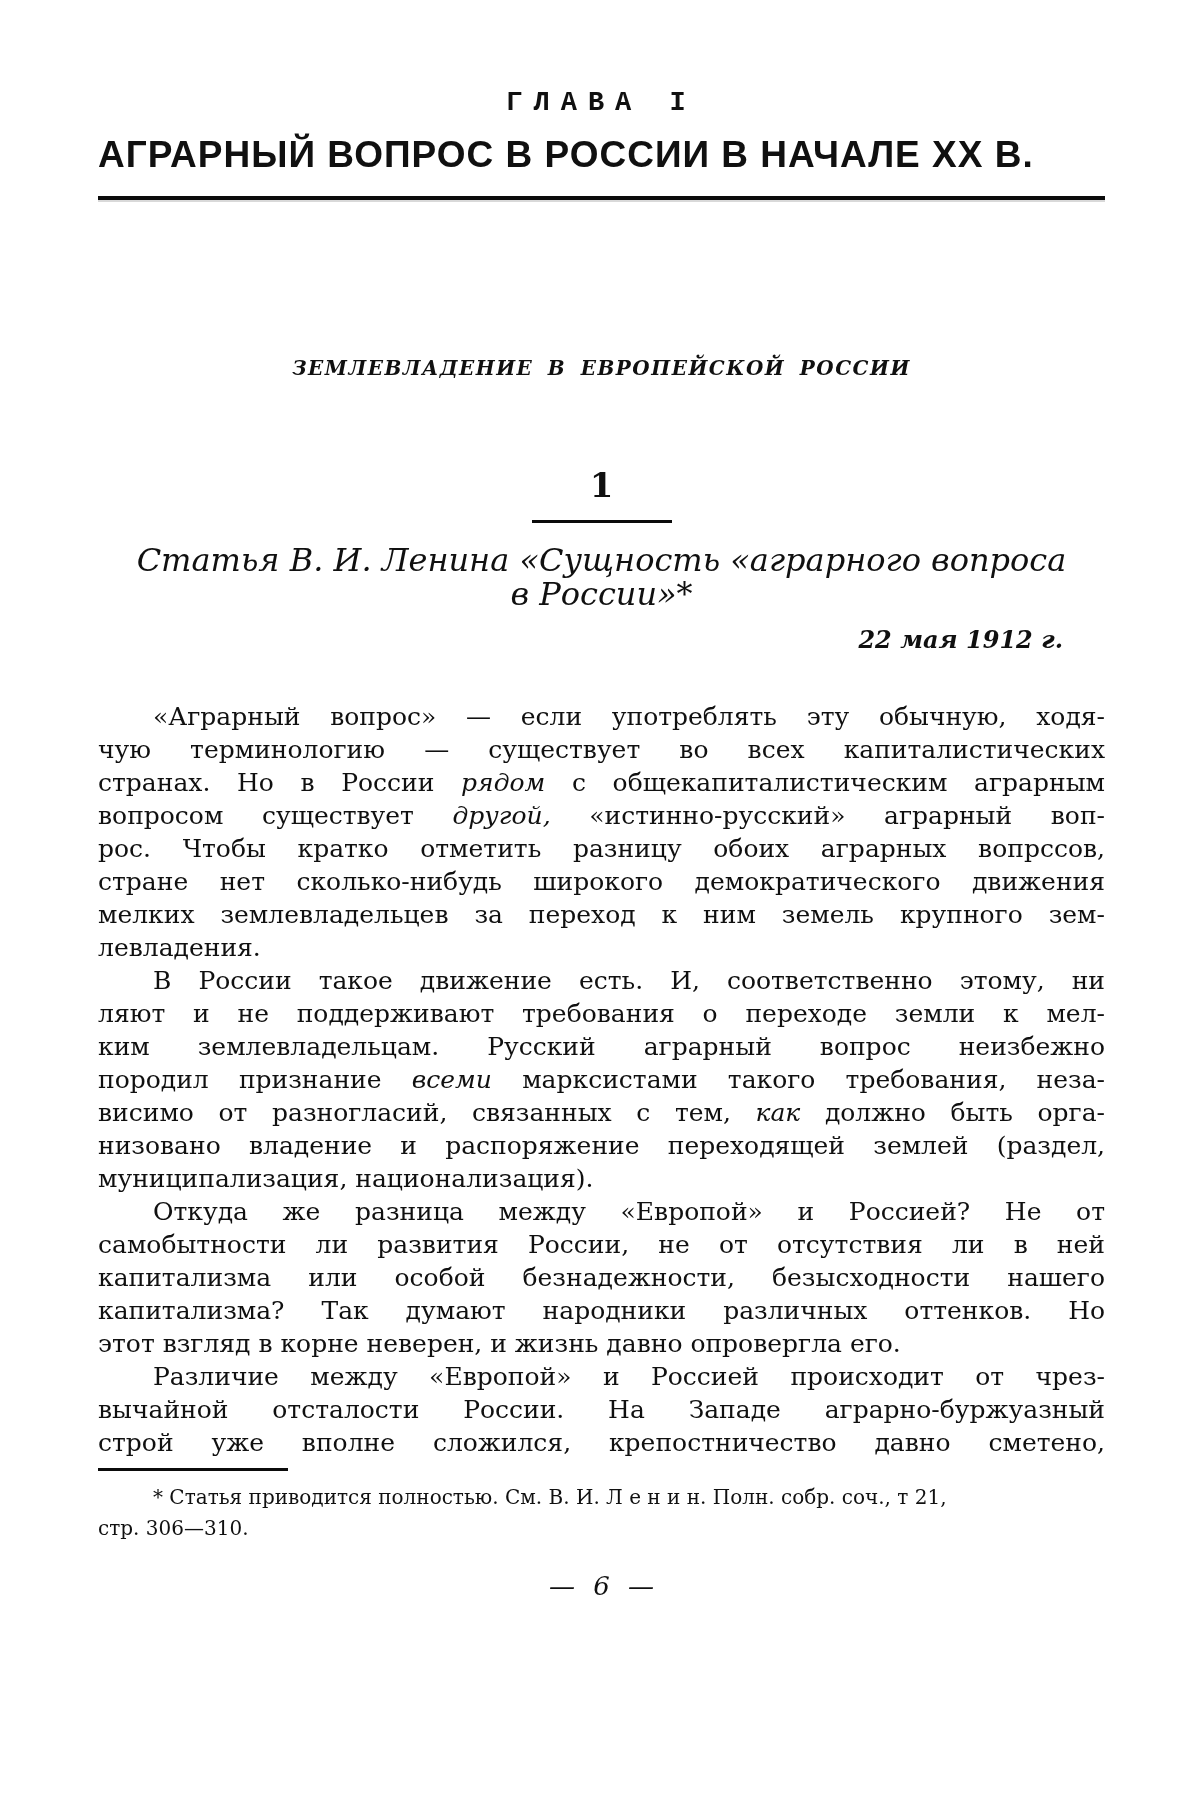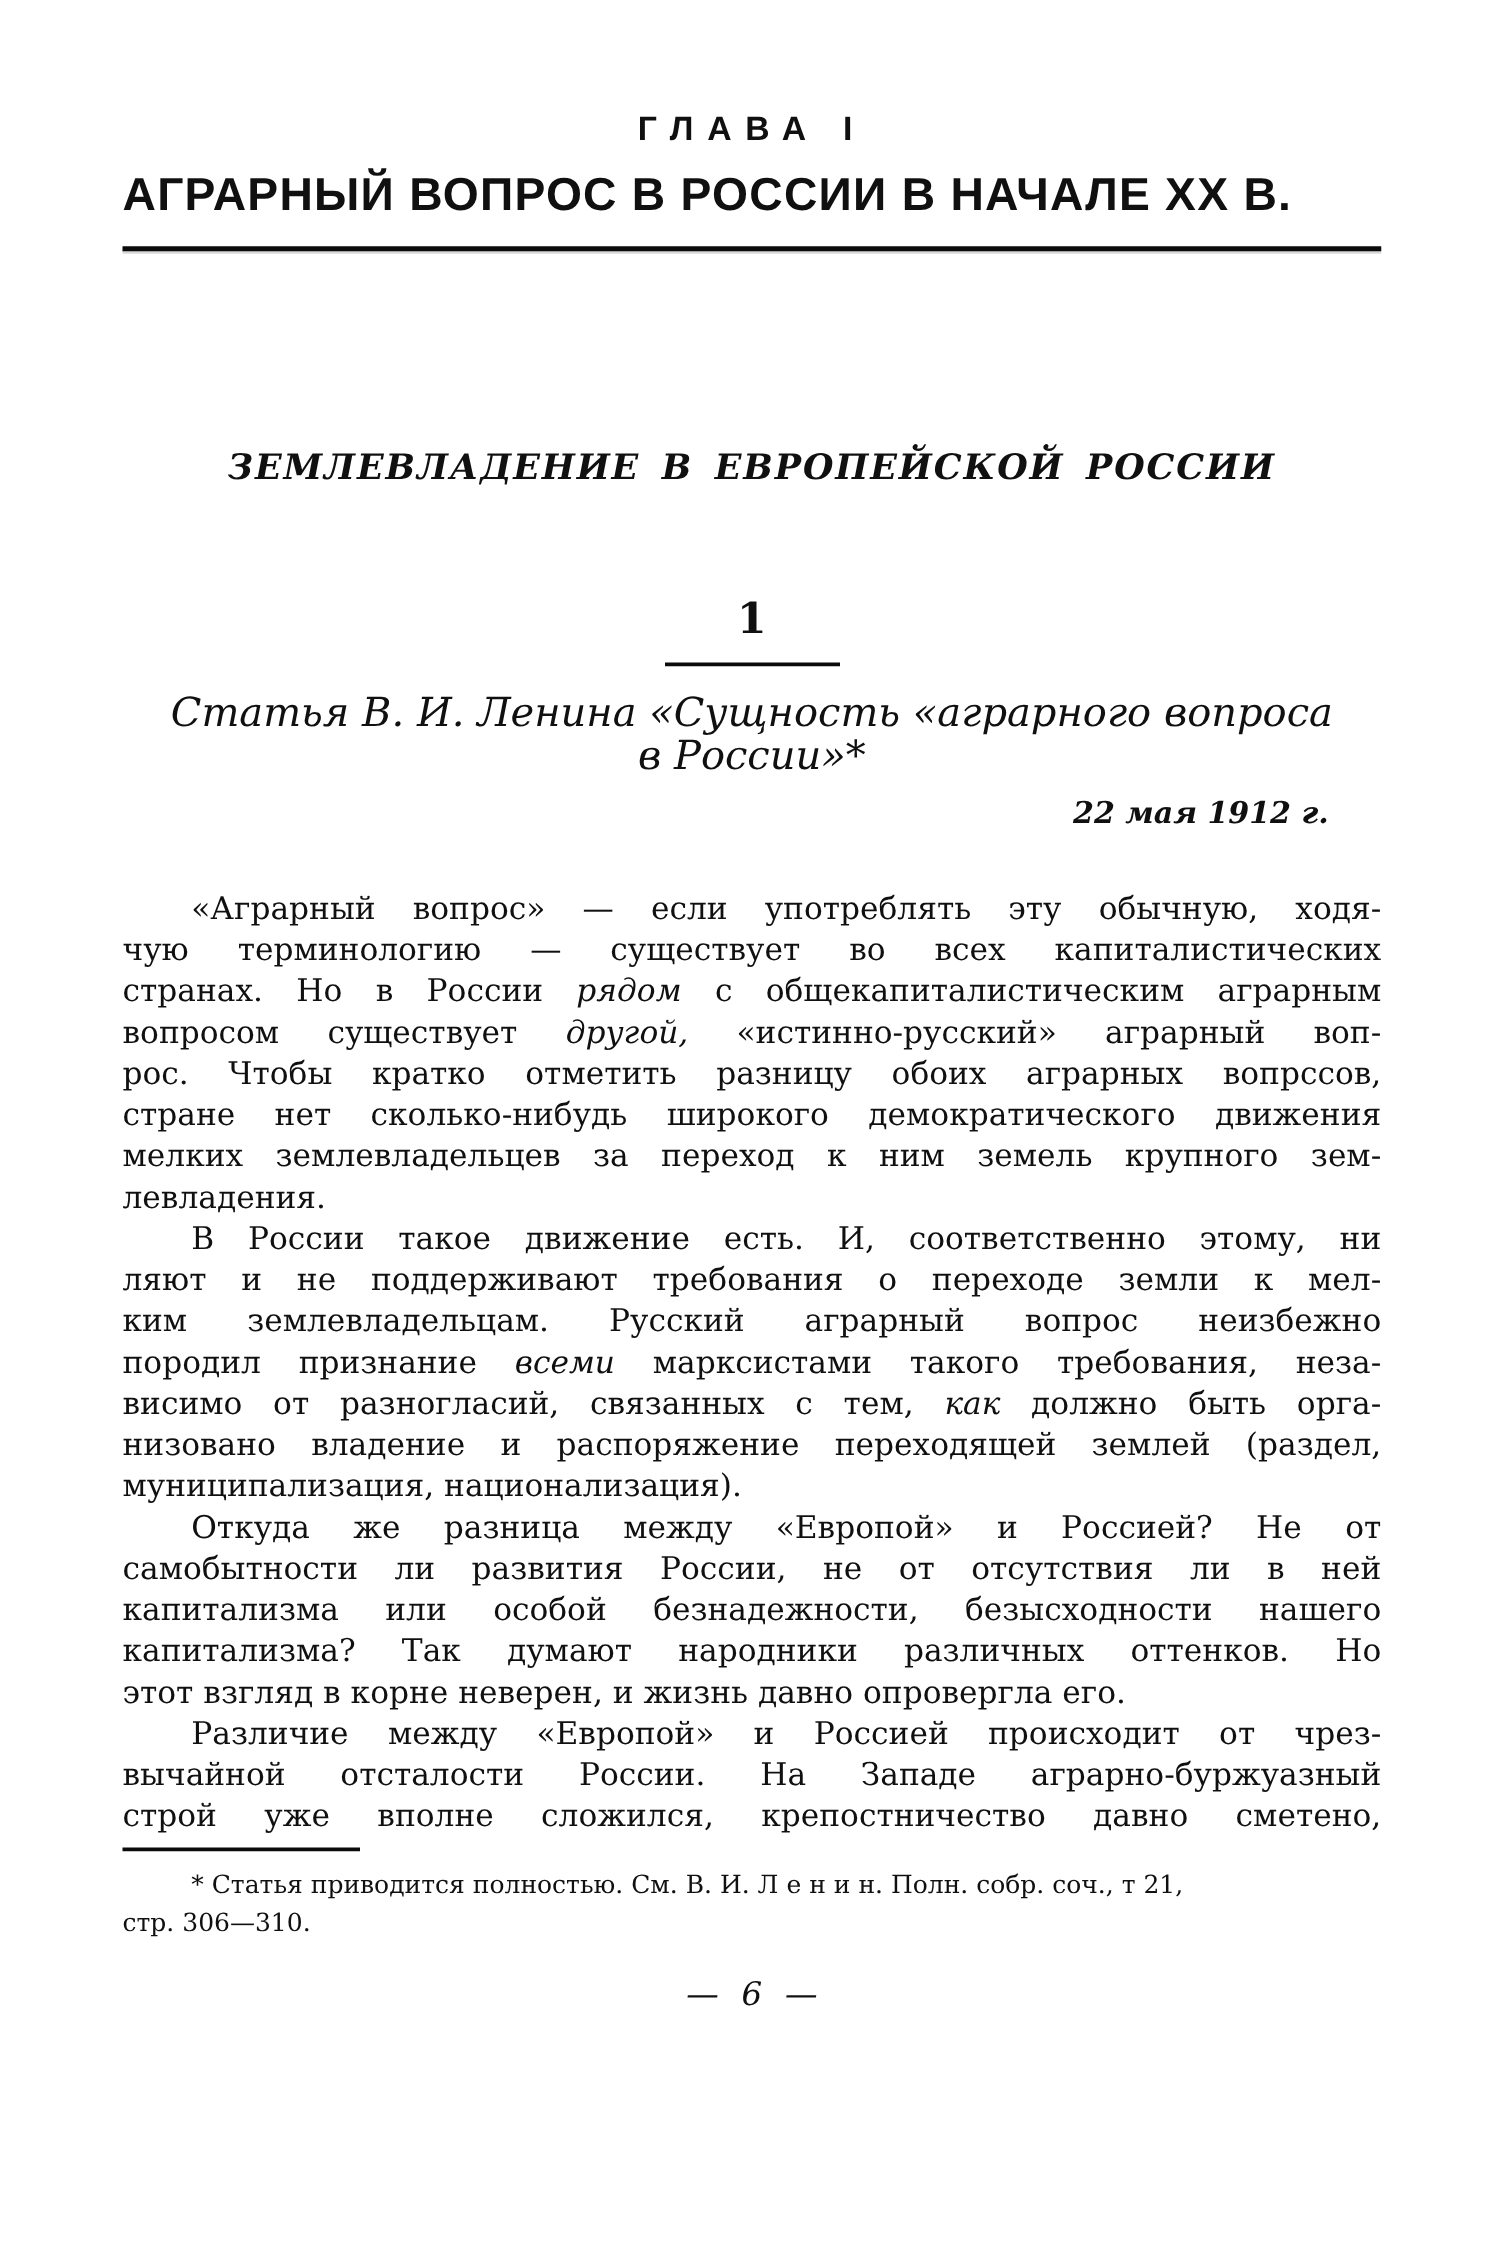--- a/index.html
+++ b/index.html
@@ -8,21 +8,21 @@
     width:1200px;height:1793px;
     margin:0 auto;
     background:#ffffff;
     color:#101010;
     font-family:"DejaVu Serif", serif;
     overflow:hidden;
   }
   .inner{padding:88px 95px 0 98px;}
 
   .chapter-label{
-    font-family:Liberation Sans, sans-serif;
+    font-family:Liberation Mono, monospace;
     font-weight:bold;
     font-size:27px;
     letter-spacing:11px;
     text-align:center;
   }
   .chapter-title{
     font-family:"Liberation Sans", sans-serif;
     font-weight:bold;
     font-size:37px;
     letter-spacing:1px;
@@ -33,21 +33,21 @@
   .title-rule{
     margin-top:20px;
     height:4px;
     background:#0b0b0b;
     box-shadow:0 2px 0 rgba(0,0,0,0.15);
   }
   .section-heading{
     margin-top:156px;
     font-weight:bold;
     font-style:italic;
-    font-size:28px;
+    font-size:20px;
     letter-spacing:1.5px;
     word-spacing:6px;
     text-align:center;
   }
   .sub-number{
     margin-top:86px;
     font-weight:bold;
     font-size:34px;
     text-align:center;
     line-height:38px;

